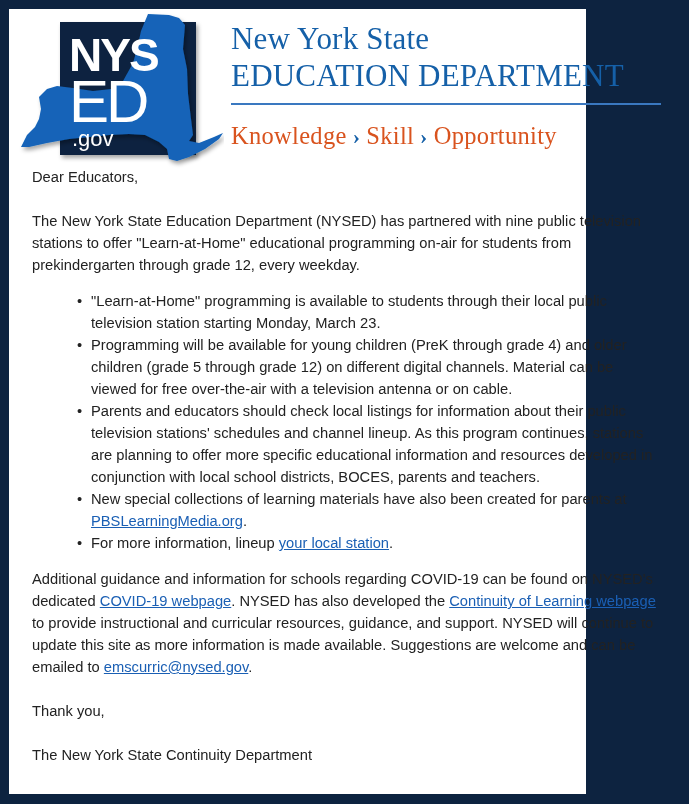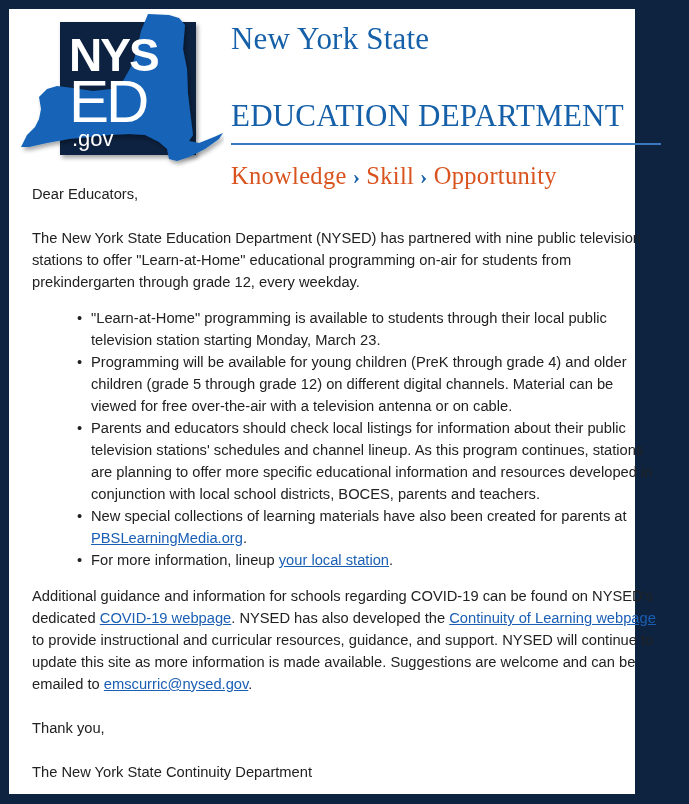--- a/index.html
+++ b/index.html
@@ -3,47 +3,48 @@
   <meta charset="utf-8">
   <style>
     html, body { margin: 0; padding: 0; }
     body {
       width: 689px; height: 804px; overflow: hidden;
       background: #0d2340;
       font-family: "Liberation Sans", sans-serif;
     }
     .frame {
       position: absolute; left: 9px; top: 9px;
-      width: 626px; height: 785px;
+      width: 532px; height: 785px;
       background: #ffffff;
+      padding-left: 45px;
     }
     .header {
       position: absolute; left: 0; top: 0; width: 672px; height: 165px;
     }
     .logo {
       position: absolute; left: 0; top: 0; width: 215px; height: 165px;
     }
     .brand {
       position: absolute; left: 222px; top: 12px; width: 440px; font-family: Liberation Serif, serif;
     }
     .brand-line1 {
       color: #1560a8; font-size: 31px; line-height: 36px; letter-spacing: 0.2px;
     }
     .brand-line2 {
-      color: #1560a8; font-size: 31px; line-height: 38px; letter-spacing: 0.2px; margin-top: 40px;
+      color: #1560a8; font-size: 31px; line-height: 38px; letter-spacing: 0.2px;
     }
     .brand-rule {
       margin-top: 8px; width: 430px; height: 2px; background: #3a78c0;
     }
     .tagline {
       margin-top: 16px; color: #d9531e; font-size: 24.5px; line-height: 30px; letter-spacing: 0.3px;
     }
     .tagline .sep { color: #1560a8; font-weight: bold; font-size: 22px; margin: 0 6px; }
     .content {
-      position: absolute; left: 23px; top: 174px; width: 630px;
+      position: absolute; left: 23px; top: 157px; width: 630px;
       color: #222222; font-size: 14.7px; line-height: 22px;
     }
     .content p { margin: 0; }
     .para-gap { height: 22px; }
     ul.bullets {
       margin: 14px 0 14px 0; padding: 0 0 0 59px; list-style: none;
     }
     ul.bullets li { position: relative; }
     ul.bullets li::before {
       content: "•"; position: absolute; left: -14px; top: 0; color: #222;

